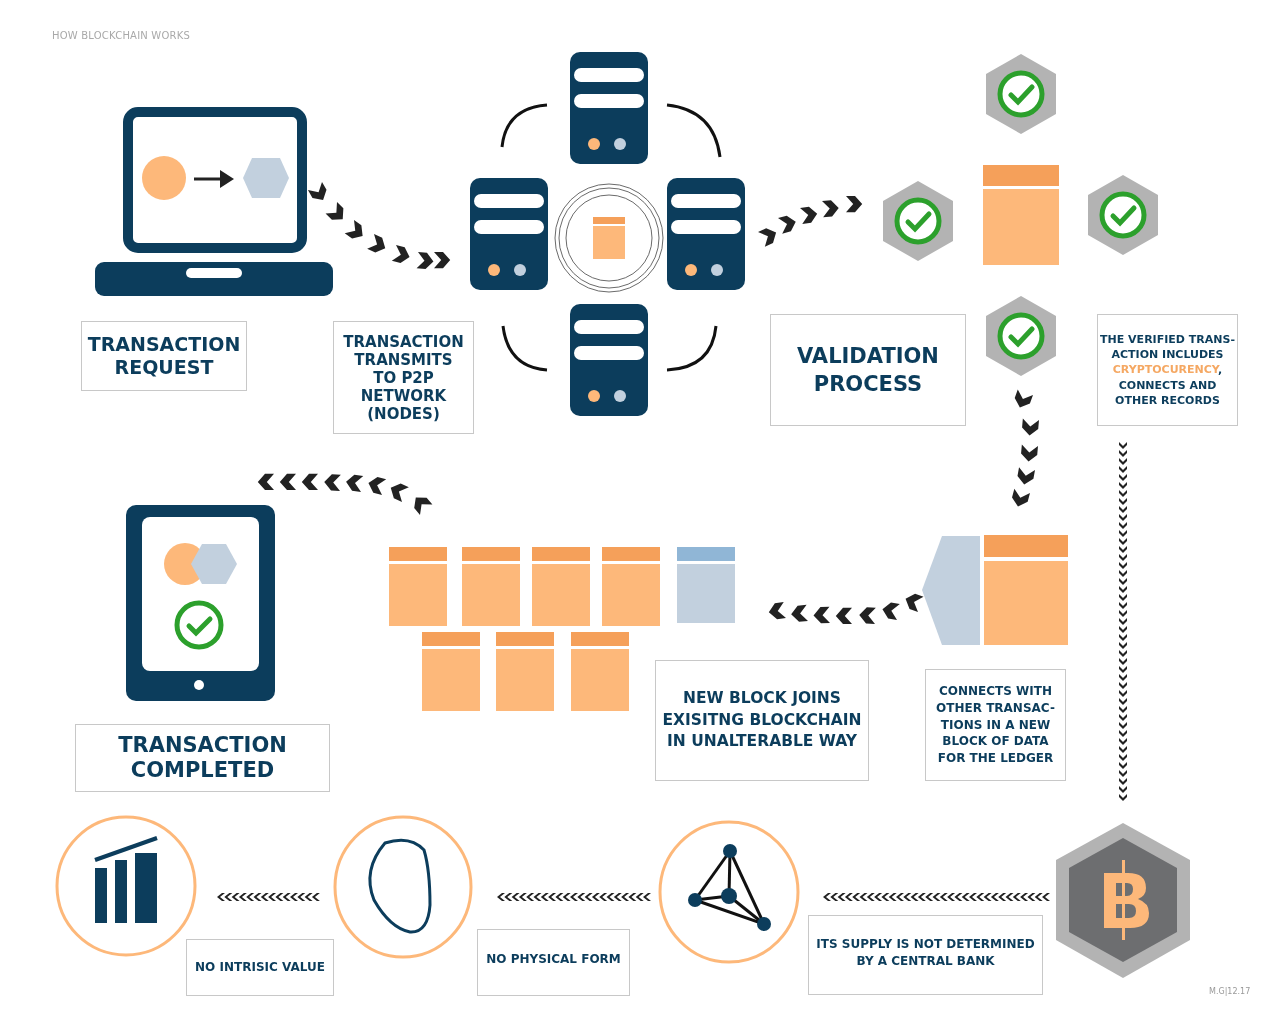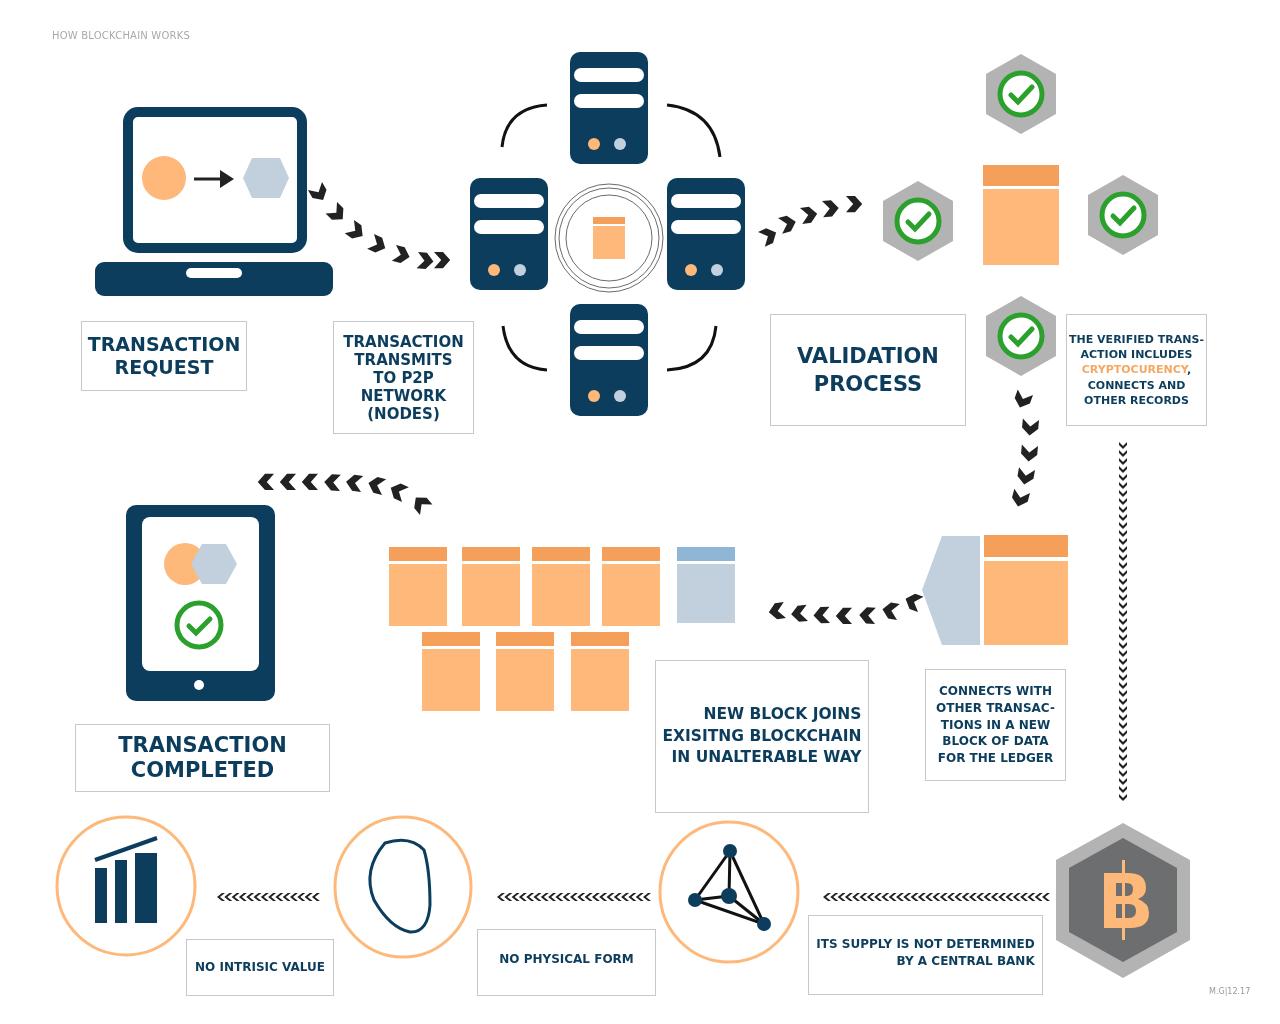--- a/index.html
+++ b/index.html
@@ -330,60 +330,60 @@
   </div>
 </div>
 
 <div class="box" style="left:749px;top:314px;width:196px;height:112px;font-size:21px;line-height:1.35;margin-left:21px;">
   <div>
       <div>VALIDATION</div>
       <div>PROCESS</div>
     </div>
 </div>
 
-<div class="box" style="left:1066px;top:314px;width:141px;height:112px;font-size:11px;line-height:1.4;">
+<div class="box" style="left:1097px;top:314px;width:141px;height:112px;font-size:11px;line-height:1.4;">
   <div>
     <div>THE VERIFIED TRANS-</div>
     <div>ACTION INCLUDES</div>
     <div><span class="hl">CRYPTOCURENCY</span><span>,</span></div>
     <div>CONNECTS AND</div>
     <div>OTHER RECORDS</div>
   </div>
 </div>
 
 <div class="box" style="left:925px;top:669px;width:141px;height:112px;font-size:12px;line-height:1.4;">
   <div>
     <div>CONNECTS WITH</div>
     <div>OTHER TRANSAC-</div>
     <div>TIONS IN A NEW</div>
     <div>BLOCK OF DATA</div>
     <div>FOR THE LEDGER</div>
   </div>
 </div>
 
-<div class="box" style="left:655px;top:660px;width:214px;height:153px;font-size:15.5px;line-height:1.4;text-align:right;">
+<div class="box" style="left:655px;top:660px;width:214px;height:121px;font-size:15.5px;line-height:1.4;">
   <div>
     <div>NEW BLOCK JOINS</div>
     <div>EXISITNG BLOCKCHAIN</div>
     <div>IN UNALTERABLE WAY</div>
   </div>
 </div>
 
 <div class="box" style="left:75px;top:724px;width:255px;height:68px;font-size:21px;">
   <div>TRANSACTION COMPLETED</div>
 </div>
 
-<div class="box" style="left:808px;top:915px;width:235px;height:80px;font-size:12px;line-height:1.4;align-items:flex-start;padding-top:20px;text-align:right;">
+<div class="box" style="left:808px;top:915px;width:235px;height:80px;font-size:12px;line-height:1.4;align-items:flex-start;padding-top:20px;">
   <div>
     <div>ITS SUPPLY IS NOT DETERMINED</div>
     <div>BY A CENTRAL BANK</div>
   </div>
 </div>
 
-<div class="box" style="left:477px;top:929px;width:179px;height:67px;font-size:12px;align-items:flex-start;padding-top:22px;">
+<div class="box" style="left:477px;top:929px;width:153px;height:67px;font-size:12px;align-items:flex-start;padding-top:22px;">
   <div>NO PHYSICAL FORM</div>
 </div>
 
 <div class="box" style="left:186px;top:939px;width:148px;height:57px;font-size:12px;">
   <div>NO INTRISIC VALUE</div>
 </div>
 
 <div class="stamp">M.G|12.17</div>
 
 </body></html>

